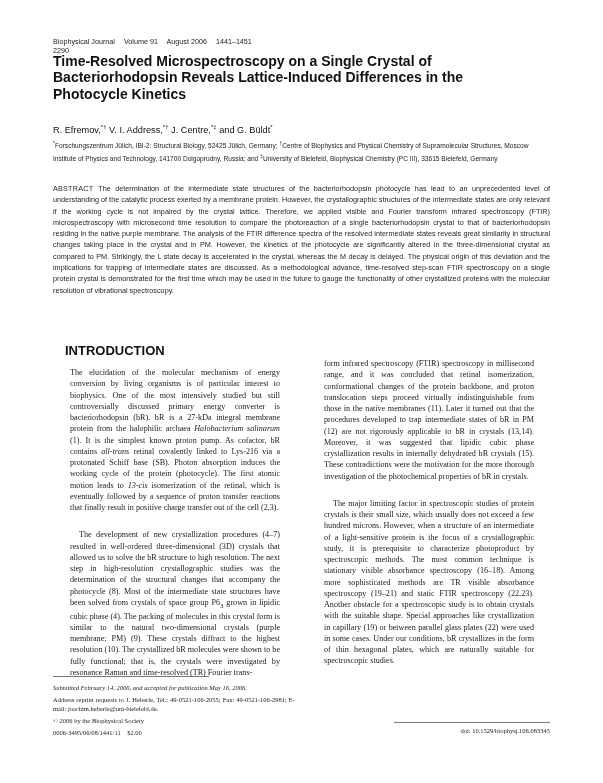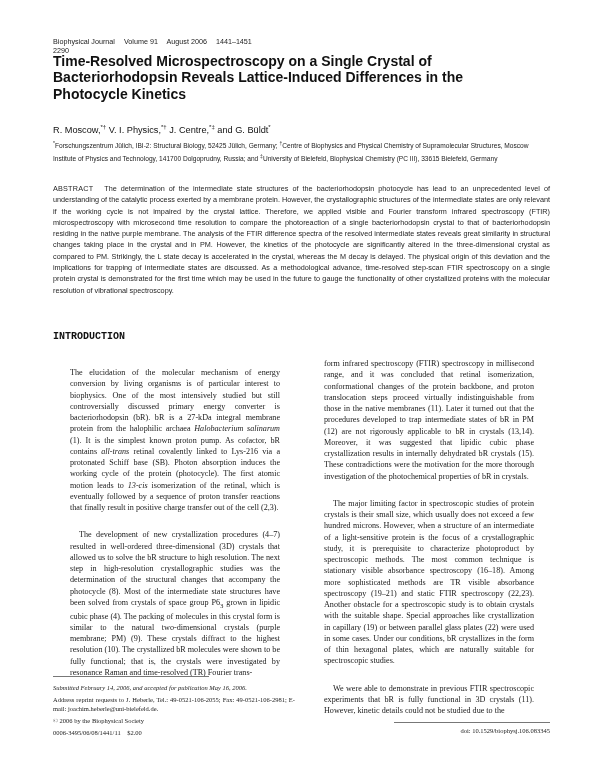--- a/index.html
+++ b/index.html
@@ -11,23 +11,23 @@
   .running-head .left span { margin-right: 7px; }
 
   .title { position: absolute; top: 53px; left: 53px; width: 480px; font-size: 14px; font-weight: bold; line-height: 16.3px; color: #111; margin: 0; }
 
   .authors { position: absolute; top: 124px; left: 53px; font-size: 9.2px; color: #111; }
   .authors sup { font-size: 6px; }
   .affil { position: absolute; top: 138px; left: 53px; width: 500px; font-size: 6.6px; line-height: 10.3px; color: #222; }
   .affil sup { font-size: 5px; }
 
   .abstract { position: absolute; top: 183px; left: 53px; width: 497px; font-size: 7.25px; line-height: 11.3px; text-align: justify; color: #1e1e1e; margin: 0; }
-  .abstract .label { letter-spacing: 0.2px; margin-right: 11px; }
+  .abstract .label { letter-spacing: 0.2px; margin-right: 5px; }
 
-  .section-head { position: absolute; top: 331px; left: 53px; font-size: 10px; font-weight: bold; color: #111; margin: 0; font-family: Liberation Mono, monospace; }
+  .section-head { position: absolute; top: 331px; left: 53px; font-size: 13px; font-weight: bold; color: #111; margin: 12px; }
 
   .col { position: absolute; font-size: 8.15px; line-height: 11.25px; text-align: justify; color: #1a1a1a; }
   .col-left { top: 351px; left: 54px; width: 242px; }
   .col-right { top: 342px; left: 308px; width: 242px; }
   .col p { margin: 16px; }
   .col p.indent { text-indent: 9px; }
 
   .fn-rule-left { position: absolute; top: 676px; left: 53px; width: 156px; border-top: 0.8px solid #777; }
   .footnotes { position: absolute; top: 683px; left: 53px; width: 242px; font-size: 6.5px; line-height: 9.2px; color: #222; }
   .footnotes div { margin-bottom: 2.6px; text-align: justify; }
@@ -45,22 +45,22 @@
     <span>Volume 91</span>
     <span>August 2006</span>
     <span>1441–1451</span>
   </div>
   <div>2290</div>
 </div>
 
 <h1 class="title sans">Time-Resolved Microspectroscopy on a Single Crystal of Bacteriorhodopsin Reveals Lattice-Induced Differences in the Photocycle Kinetics</h1>
 
 <div class="authors sans">
-  <span>R. Moscow,</span><sup>*†</sup>
-  <span>V. I. Physics,</span><sup>*†</sup>
+  <span>R. Efremov,</span><sup>*†</sup>
+  <span>V. I. Address,</span><sup>*†</sup>
   <span>J. Centre,</span><sup>*‡</sup>
   <span>and G. Büldt</span><sup>*</sup>
 </div>
 
 <div class="affil sans">
   <sup>*</sup><span>Forschungszentrum Jülich, IBI-2: Structural Biology, 52425 Jülich, Germany; </span><sup>†</sup><span>Centre of Biophysics and Physical Chemistry of Supramolecular Structures, Moscow Institute of Physics and Technology, 141700 Dolgoprudny, Russia; and </span><sup>‡</sup><span>University of Bielefeld, Biophysical Chemistry (PC III), 33615 Bielefeld, Germany</span>
 </div>
 
 <p class="abstract sans">
   <span class="label">ABSTRACT</span><span>The determination of the intermediate state structures of the bacteriorhodopsin photocycle has lead to an unprecedented level of understanding of the catalytic process exerted by a membrane protein. However, the crystallographic structures of the intermediate states are only relevant if the working cycle is not impaired by the crystal lattice. Therefore, we applied visible and Fourier transform infrared spectroscopy (FTIR) microspectroscopy with microsecond time resolution to compare the photoreaction of a single bacteriorhodopsin crystal to that of bacteriorhodopsin residing in the native purple membrane. The analysis of the FTIR difference spectra of the resolved intermediate states reveals great similarity in structural changes taking place in the crystal and in PM. However, the kinetics of the photocycle are significantly altered in the three-dimensional crystal as compared to PM. Strikingly, the L state decay is accelerated in the crystal, whereas the M decay is delayed. The physical origin of this deviation and the implications for trapping of intermediate states are discussed. As a methodological advance, time-resolved step-scan FTIR spectroscopy on a single protein crystal is demonstrated for the first time which may be used in the future to gauge the functionality of other crystallized proteins with the molecular resolution of vibrational spectroscopy.</span>
@@ -69,21 +69,20 @@
 <h2 class="section-head sans">INTRODUCTION</h2>
 
 <div class="col col-left serif">
   <p><span>The elucidation of the molecular mechanism of energy conversion by living organisms is of particular interest to biophysics. One of the most intensively studied but still controversially discussed primary energy converter is bacteriorhodopsin (bR). bR is a 27-kDa integral membrane protein from the halophilic archaea </span><i>Halobacterium salinarum</i><span> (1). It is the simplest known proton pump. As cofactor, bR contains </span><i>all-trans</i><span> retinal covalently linked to Lys-216 via a protonated Schiff base (SB). Photon absorption induces the working cycle of the protein (photocycle). The first atomic motion leads to </span><i>13-cis</i><span> isomerization of the retinal, which is eventually followed by a sequence of proton transfer reactions that finally result in positive charge transfer out of the cell (2,3).</span></p>
   <p class="indent"><span>The development of new crystallization procedures (4–7) resulted in well-ordered three-dimensional (3D) crystals that allowed us to solve the bR structure to high resolution. The next step in high-resolution crystallographic studies was the determination of the structural changes that accompany the photocycle (8). Most of the intermediate state structures have been solved from crystals of space group P6</span><sub>3</sub><span> grown in lipidic cubic phase (4). The packing of molecules in this crystal form is similar to the natural two-dimensional crystals (purple membrane; PM) (9). These crystals diffract to the highest resolution (10). The crystallized bR molecules were shown to be fully functional; that is, the crystals were investigated by resonance Raman and time-resolved (TR) Fourier trans-</span></p>
 </div>
 
 <div class="col col-right serif">
   <p>form infrared spectroscopy (FTIR) spectroscopy in millisecond range, and it was concluded that retinal isomerization, conformational changes of the protein backbone, and proton translocation steps proceed virtually indistinguishable from those in the native membranes (11). Later it turned out that the procedures developed to trap intermediate states of bR in PM (12) are not rigorously applicable to bR in crystals (13,14). Moreover, it was suggested that lipidic cubic phase crystallization results in internally dehydrated bR crystals (15). These contradictions were the motivation for the more thorough investigation of the photochemical properties of bR in crystals.</p>
   <p class="indent">The major limiting factor in spectroscopic studies of protein crystals is their small size, which usually does not exceed a few hundred microns. However, when a structure of an intermediate of a light-sensitive protein is the focus of a crystallographic study, it is prerequisite to characterize photoproduct by spectroscopic methods. The most common technique is stationary visible absorbance spectroscopy (16–18). Among more sophisticated methods are TR visible absorbance spectroscopy (19–21) and static FTIR spectroscopy (22,23). Another obstacle for a spectroscopic study is to obtain crystals with the suitable shape. Special approaches like crystallization in capillary (19) or between parallel glass plates (22) were used in some cases. Under our conditions, bR crystallizes in the form of thin hexagonal plates, which are naturally suitable for spectroscopic studies.</p>
-  <p class="indent">We were able to demonstrate in previous FTIR spectroscopic experiments that bR is fully functional in 3D crystals (11). However, kinetic details could not be studied due to the</p>
 </div>
 
 <div class="fn-rule-left"></div>
 <div class="footnotes serif">
   <div class="italic">Submitted February 14, 2006, and accepted for publication May 16, 2006.</div>
   <div>Address reprint requests to J. Heberle, Tel.: 49-0521-106-2055; Fax: 49-0521-106-2981; E-mail: joachim.heberle@uni-bielefeld.de.</div>
   <div>© 2006 by the Biophysical Society</div>
   <div style="white-space: pre;">0006-3495/06/08/1441/11    $2.00</div>
 </div>
 

